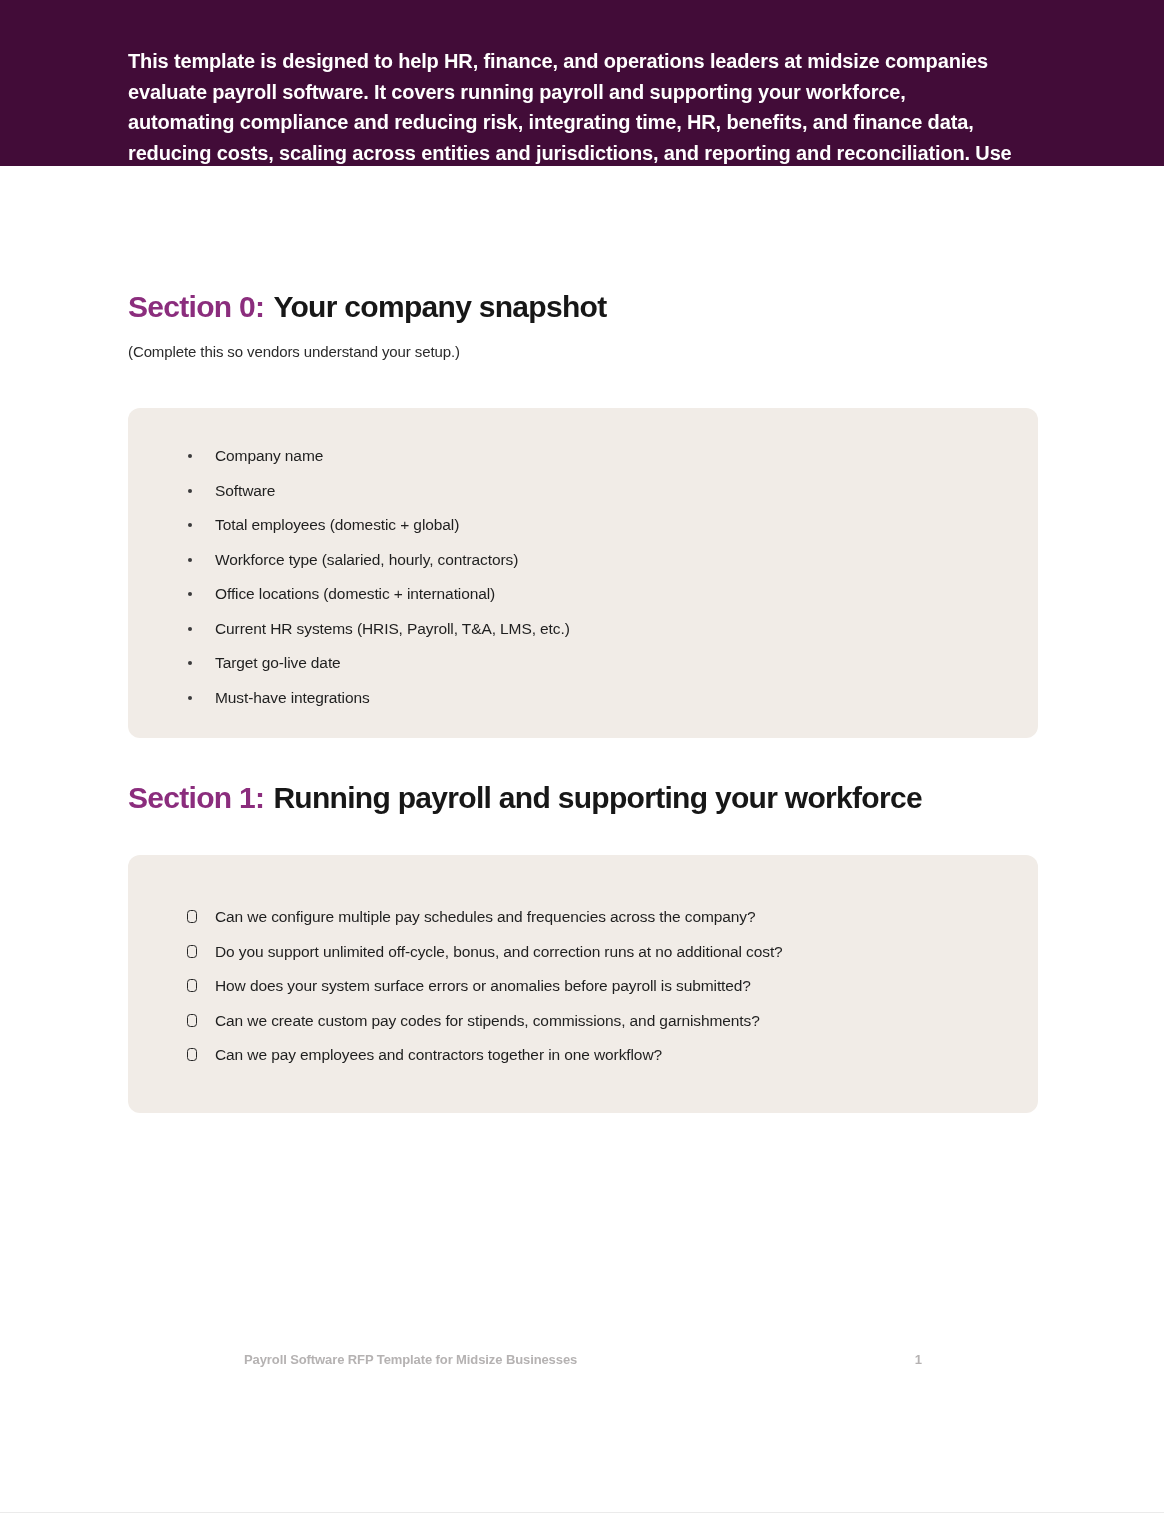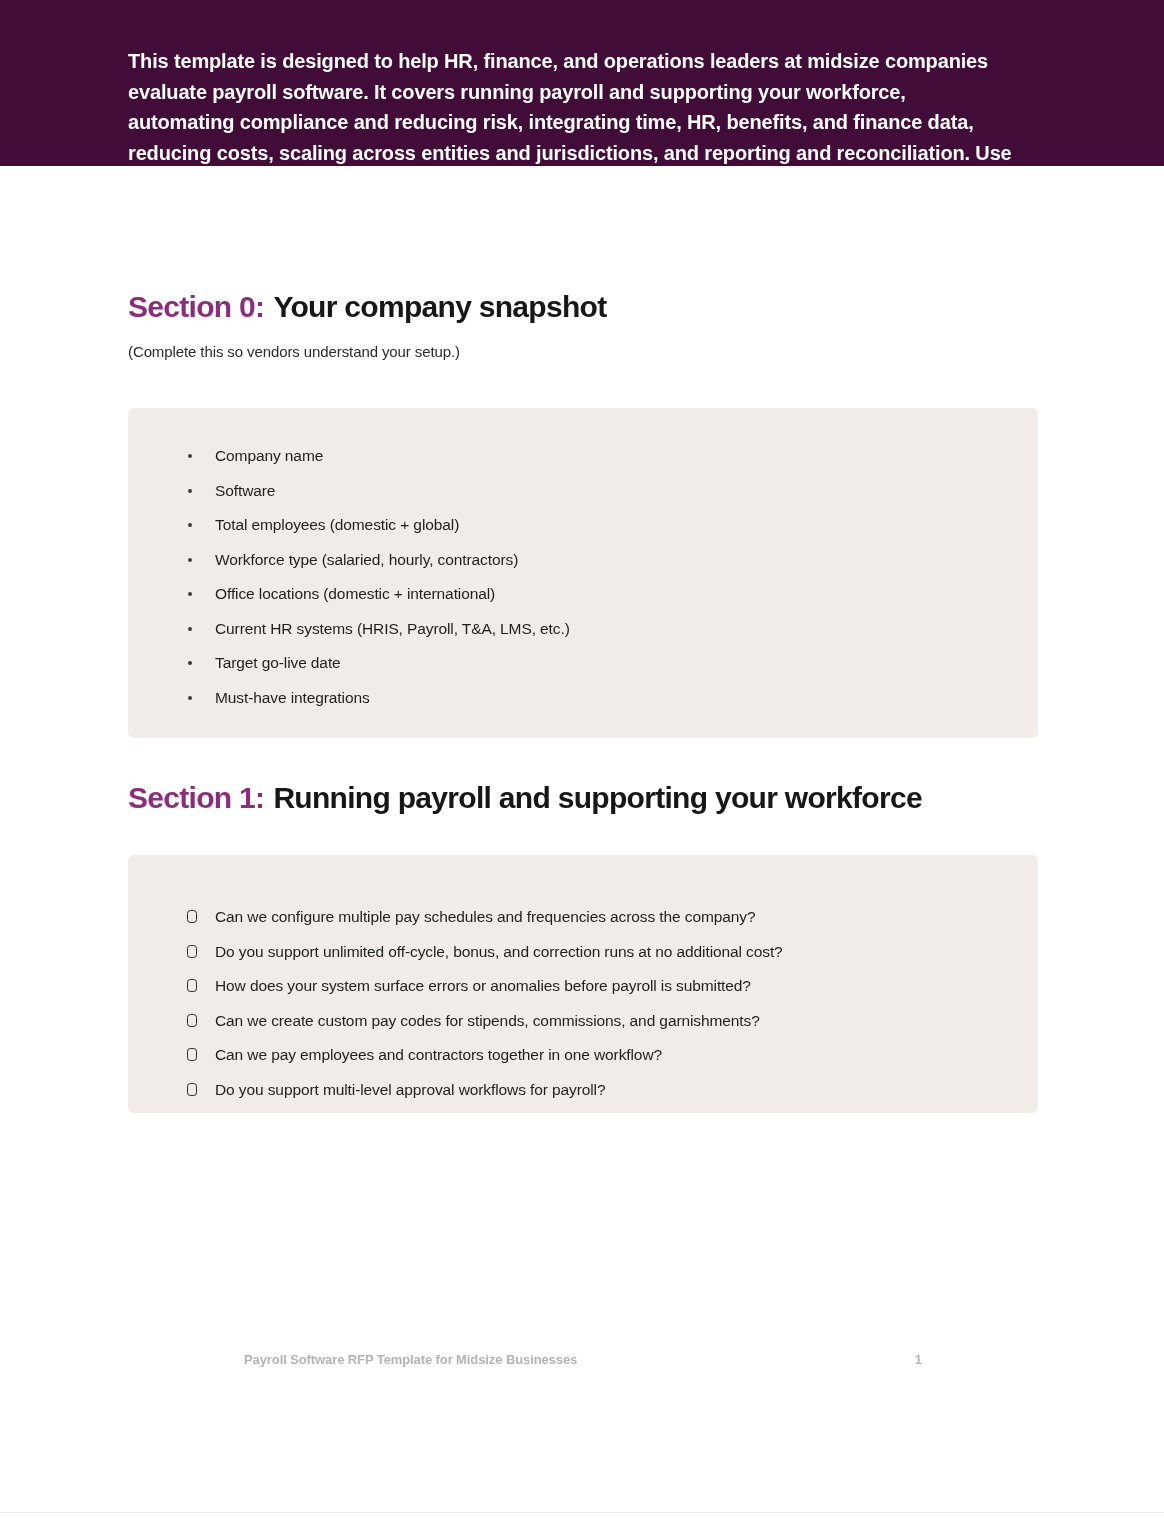--- a/index.html
+++ b/index.html
@@ -51,21 +51,21 @@
     letter-spacing: -0.1px;
     color: #2b2b2b;
   }
 
   
   .card {
     position: absolute;
     left: 128px;
     width: 910px;
     background: #f1ece7;
-    border-radius: 6px;
+    border-radius: 12px;
   }
   .card-0 { top: 408px; height: 330px; padding: 38px 40px 0 59px; }
   .card-1 { top: 855px; height: 258px; padding: 52px 40px 0 59px; }
 
   ul.item-list { list-style: none; }
   li.list-row {
     display: flex;
     align-items: flex-start;
     min-height: 20px;
     margin-bottom: 14.5px;
@@ -214,26 +214,20 @@
           <span class="checkbox-marker"></span>
         </span>
         <span class="item-text">Can we create custom pay codes for stipends, commissions, and garnishments?</span>
       </li>
       <li class="list-row">
         <span class="marker-slot">
           <span class="checkbox-marker"></span>
         </span>
         <span class="item-text">Can we pay employees and contractors together in one workflow?</span>
       </li>
-      <li class="list-row">
-        <span class="marker-slot">
-          <span class="checkbox-marker"></span>
-        </span>
-        <span class="item-text">Do you support multi-level approval workflows for payroll?</span>
-      </li>
     </ul>
 </div>
 
 <footer class="page-footer">
   <span>Payroll Software RFP Template for Midsize Businesses</span>
   <span>1</span>
 </footer>
 
 <div class="bottom-rule"></div>
 

